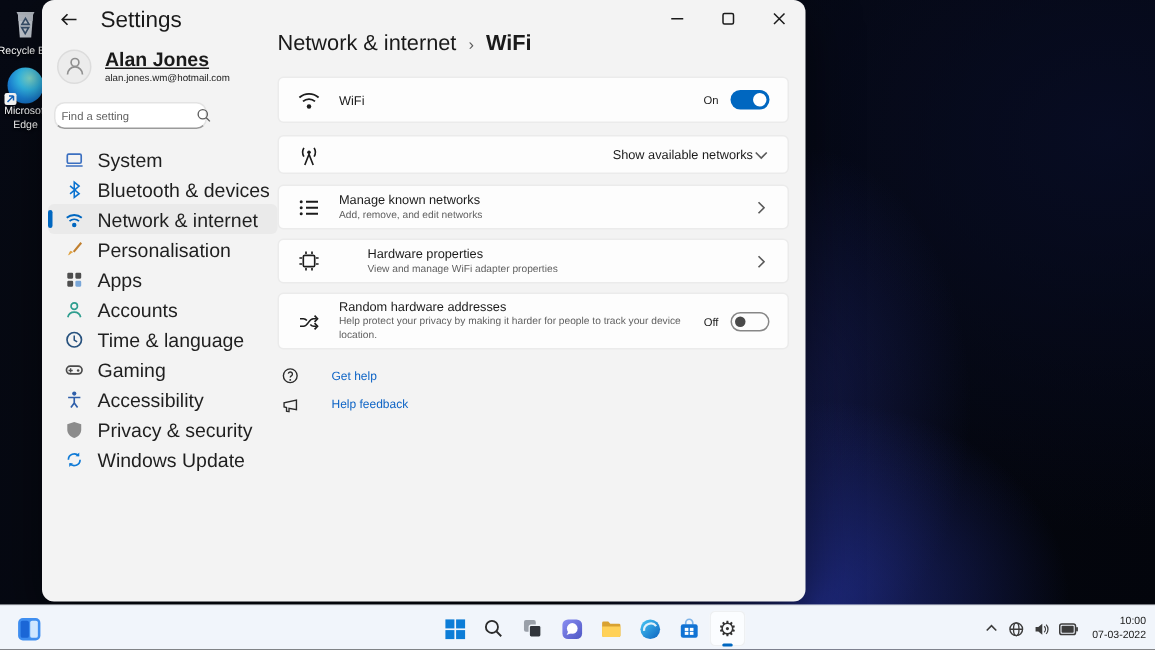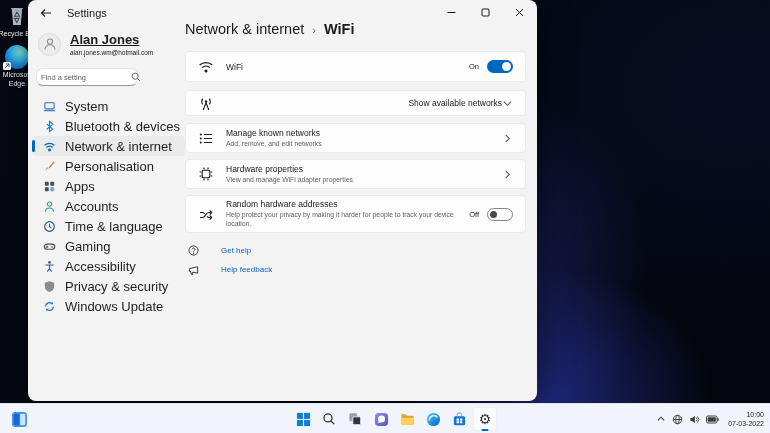--- a/index.html
+++ b/index.html
@@ -19,21 +19,21 @@
   .dicon .lbl2 { width:36px; text-align:center; line-height:1.25; }
   .edge-circle { width:24px; height:24px; border-radius:50%;
       background:radial-gradient(circle at 62% 30%, #8be8d8 0%, #35c1f1 34%, #1b84d8 62%, #0a50a5 100%); position:relative; }
   .edge-badge { position:absolute; left:-2px; bottom:-1px; width:8px; height:8px; background:#fff; border-radius:1.5px;
       display:flex; align-items:center; justify-content:center; }
 
   
   .window { position:absolute; left:28px; top:0; width:509px; height:401px; background:#f3f3f3;
             border-radius:8px; box-shadow:0 12px 34px rgba(0,0,0,.5); z-index:2; }
   .titlebar { height:26px; display:flex; align-items:center; padding-left:12px; gap:15px; }
-  .tb-title { font-size:11px; color:#1a1a1a; }
+  .tb-title { font-size:15px; color:#1a1a1a; }
   .win-controls { position:absolute; right:1px; top:1px; display:flex; }
   .wc-btn { width:34px; height:22px; display:flex; align-items:center; justify-content:center; }
 
   .profile { position:absolute; left:10px; top:32px; display:flex; align-items:center; gap:9px; }
   .avatar { width:23px; height:23px; border-radius:50%; background:#ececec; border:1px solid #dcdcdc;
             display:flex; align-items:center; justify-content:center; }
   .p-name { font-size:13px; font-weight:bold; color:#1a1a1a;text-decoration:underline; }
   .p-mail { font-size:6.5px; color:#1a1a1a; margin-top:2px; }
 
   .search { position:absolute; left:8px; top:68px; width:102px; height:18px; background:#fff;
@@ -55,21 +55,21 @@
   .main { position:absolute; left:157px; top:21px; width:341px; }
   .crumb { display:flex; align-items:center; gap:8px; font-size:14.5px; color:#1a1a1a; }
   .crumb .sep { font-size:11px; color:#5a5a5a; padding-top:1px; }
   .crumb .cur { font-weight:bold; }
   .cards { margin-top:14px; }
   .card { background:#fdfdfd; border:1px solid #ebebeb; border-radius:4px;
           display:flex; align-items:center; padding:0 12px; }
   .c1 { height:31px; margin-bottom:8px; }
   .c2 { height:26px; margin-bottom:7px;text-align:right; }
   .c3 { height:30px; margin-bottom:6px; }
-  .c4 { height:30px; margin-bottom:6px; }
+  .c4 { height:30px; margin-bottom:6px;gap:19px; }
   .c5 { height:38px; }
   .row-icon { width:16px; margin-right:12px; display:flex; flex-shrink:0; }
   .row-text { flex:1; }
   .row-title { font-size:8.5px; color:#1a1a1a; }
   .row-sub { font-size:6.8px; color:#5f5f5f; margin-top:2px; line-height:1.3; width:235px; }
   .state { font-size:7.5px; color:#1a1a1a; margin-right:8px; }
   .toggle-on { width:26px; height:13px; border-radius:7px; background:#0067c0; position:relative; flex-shrink:0; }
   .toggle-on .knob { position:absolute; right:2px; top:2px; width:9px; height:9px; border-radius:50%; background:#fff; }
   .toggle-off { width:26px; height:13px; border-radius:7px; border:1px solid #878787; position:relative; flex-shrink:0; }
   .toggle-off .knob { position:absolute; left:2px; top:2px; width:7px; height:7px; border-radius:50%; background:#4a4a4a; }

